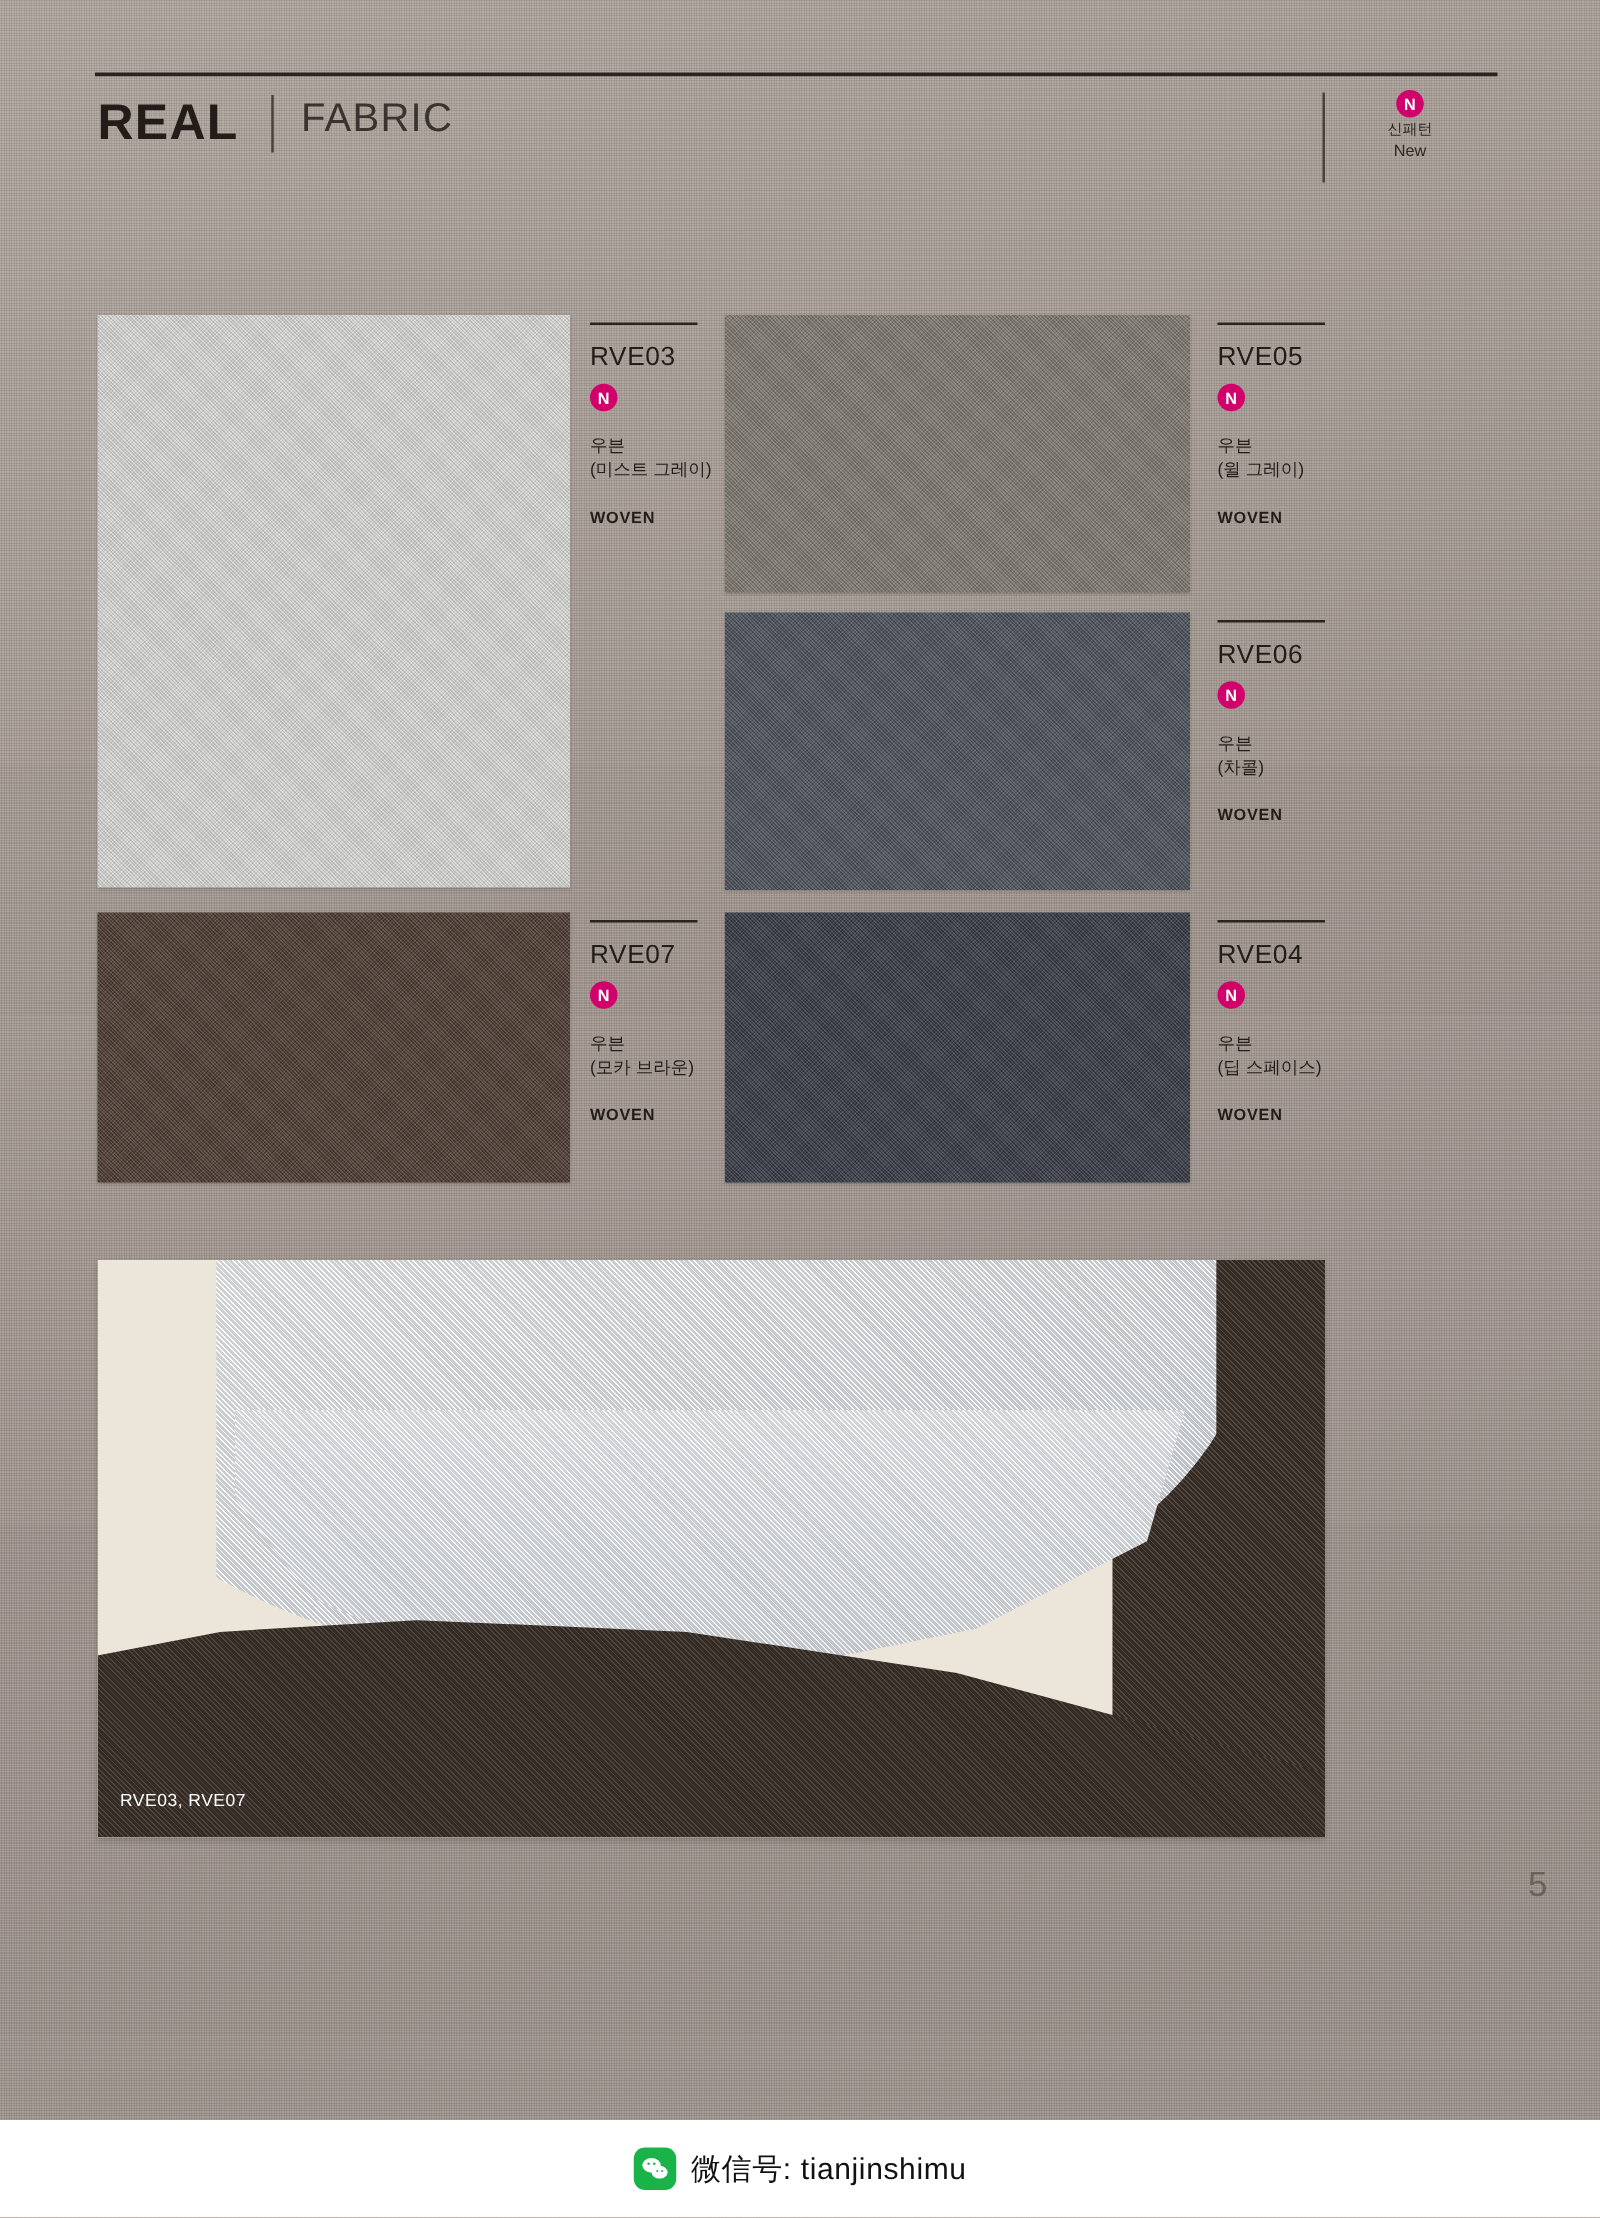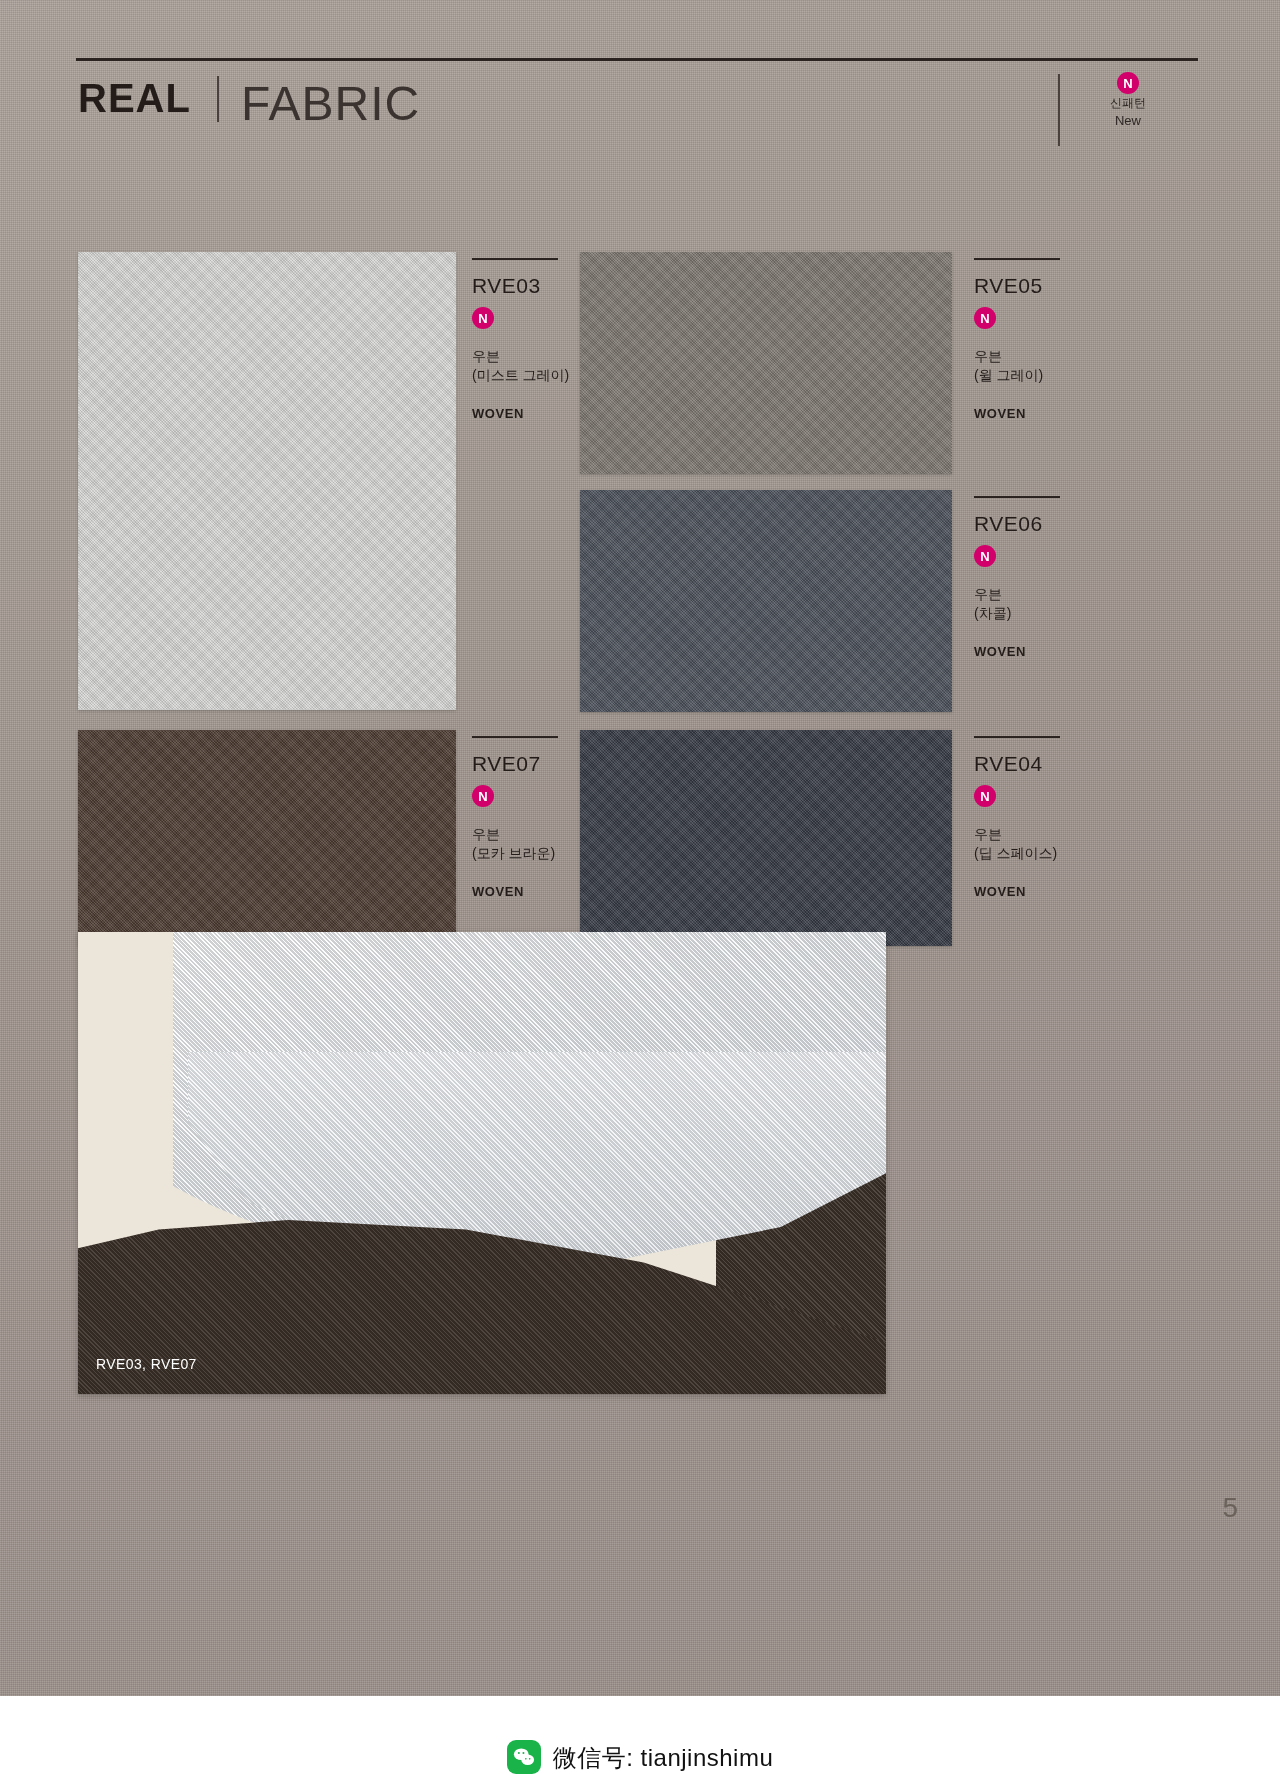--- a/index.html
+++ b/index.html
@@ -30,21 +30,21 @@
     position: absolute; left: 78px; top: 76px;
     display: flex; align-items: flex-start;
   }
   #title-real {
     font-size: 40px; font-weight: bold; letter-spacing: 1px; color: #231c19;
   }
   #title-divider {
     width: 2px; height: 46px; background: #4a413c; margin: 0 22px 0 26px;
   }
   #title-fabric {
-    font-size: 48px; font-weight: 300; letter-spacing: 1px; color: #3b332f;
+    font-size: 32px; font-weight: 300; letter-spacing: 1px; color: #3b332f;
   }
 
   #new-badge-block {
     position: absolute; right: 82px; top: 72px;
     width: 140px; text-align: center;
   }
   #new-badge-divider {
     position: absolute; left: 0px; top: 2px; width: 2px; height: 72px; background: #4a413c;
   }
   .n-badge {
@@ -72,21 +72,21 @@
   .label-rule { width: 86px; height: 2px; background: #2b2320; margin-bottom: 14px; }
   .label-code {
     font-size: 21px; color: #231c19; letter-spacing: 0.5px; margin-bottom: 9px;
   }
   .label-badge { margin-bottom: 18px; }
   .label-ko { font-size: 14px; color: #231c19; line-height: 1.35; }
   .label-en { font-size: 13px; font-weight: bold; color: #231c19; letter-spacing: 0.6px; margin-top: 21px; }
 
   
   #hero {
-    position: absolute; left: 78px; top: 932px; width: 808px; height: 462px;
+    position: absolute; left: 78px; top: 1008px; width: 982px; height: 462px;
     overflow: hidden;
     box-shadow: 0 2px 6px rgba(0,0,0,0.22);
   }
   #hero-bg { position: absolute; inset: 0; background: #ece6da; }
   #hero-dark-right {
     position: absolute; right: 0; top: 0; width: 170px; height: 100%;
     background: #3b3029;
     background-image:
       repeating-linear-gradient(45deg, rgba(255,255,255,0.12) 0 1px, rgba(0,0,0,0.12) 1px 3px);
   }
@@ -119,21 +119,21 @@
   }
 
   
   #page-number {
     position: absolute; right: 42px; top: 1492px;
     font-size: 28px; font-weight: 300; color: #6b625c;
   }
   #footer-bar {
     position: absolute; left: 0; bottom: 0; width: 100%; height: 78px;
     background: #ffffff;
-    display: flex; align-items: flex-end; justify-content: center;
+    display: flex; align-items: center; justify-content: center;
   }
   #wechat-icon {
     width: 34px; height: 34px; margin-right: 12px;
     background: #19b34a; border-radius: 9px;
     display: flex; align-items: center; justify-content: center;
   }
   #footer-text { font-size: 24px; color: #111; letter-spacing: 0.5px; }
   #watermark {
     position: absolute; left: 16px; bottom: 12px;
     display: flex; align-items: flex-end; gap: 6px; opacity: 0.85;

